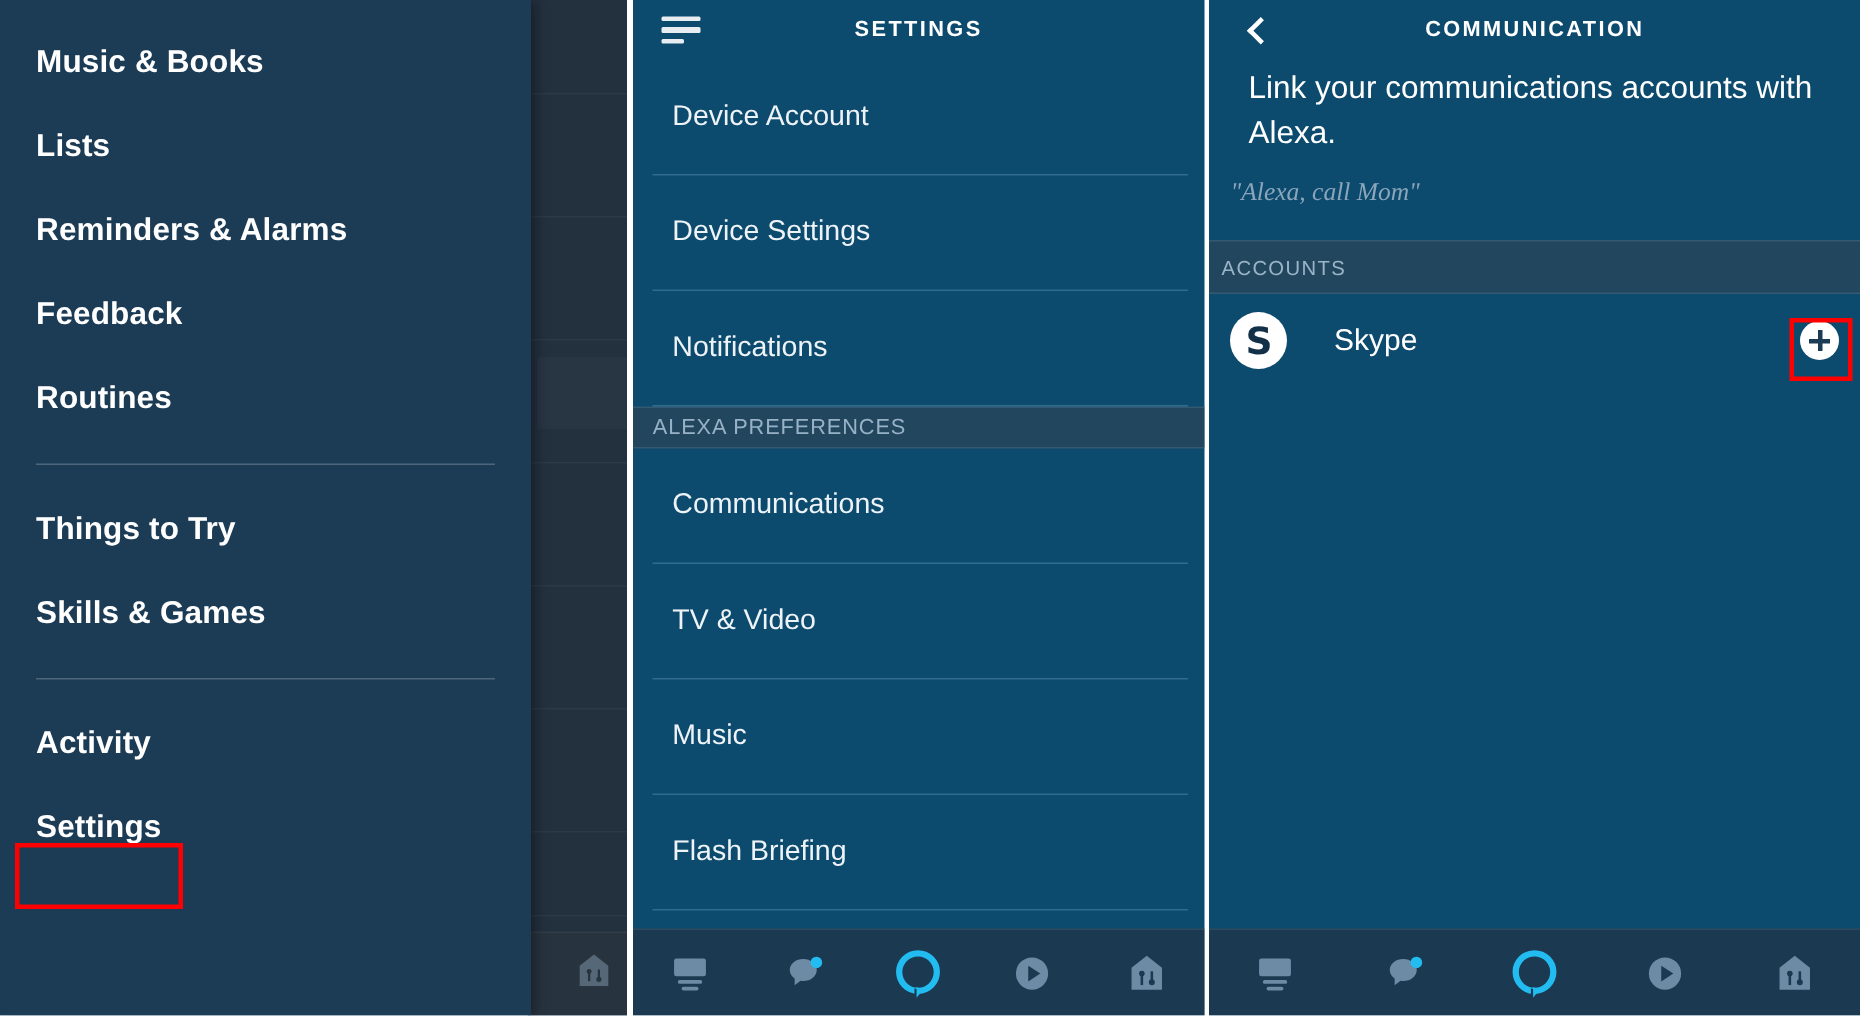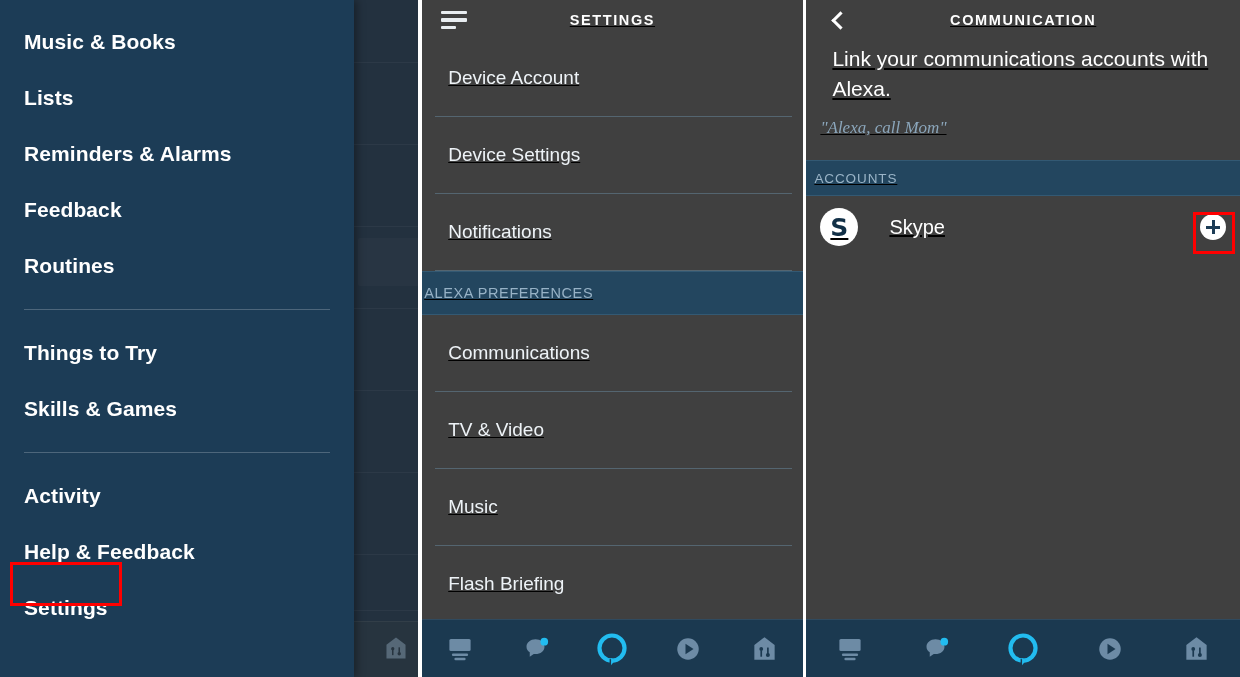--- a/index.html
+++ b/index.html
@@ -14,22 +14,21 @@
     width: 1240px; height: 677px;
     background: #ffffff;
     display: flex;
   }
 
   
   .panel {
     position: relative;
     height: 677px;
     overflow: hidden;
-    background: #404040;
-    text-decoration: underline;
+    background: #0c4a6e;
   }
   .panel-left   { width: 440px; }
   .gap          { width: 4px; background: #ffffff; height: 677px; }
   .panel-mid    { width: 400px; }
   .panel-right  { width: 456px; }
 
   
   .dim-page {
     position: absolute;
     top: 0; left: 352px;
@@ -118,23 +117,23 @@
     height: 77px;
     display: flex; align-items: center;
     padding-left: 13px;
     color: #eef3f7;
     font-size: 19px;
     border-bottom: 1px solid rgba(125,175,210,0.33);
     margin: 0 11px 0 13px;
   }
   .set-row span { display: inline-block; }
   .section-band {
-    height: 44px;
+    height: 28px;
     display: flex; align-items: center;
-    padding-left: 2px;
+    padding-left: 13px;
     background: #23465f;
     color: #97b2c6;
     font-size: 14.5px;
     letter-spacing: .6px;
     border-top: 1px solid rgba(125,175,210,0.18);
     border-bottom: 1px solid rgba(125,175,210,0.18);
   }
 
   
   .tabbar {
@@ -277,23 +276,20 @@
             <span>Things to Try</span>
           </div>
         <div class="drawer-item">
             <span>Skills &amp; Games</span>
           </div>
         <div class="drawer-sep"></div>
         <div class="drawer-item">
             <span>Activity</span>
           </div>
         <div class="drawer-item">
-            <span>Help &amp; Feedback</span>
-          </div>
-        <div class="drawer-item">
             <span>Settings</span>
           </div>
       </div>
     </div>
 
     <div class="hl-box" id="hl-settings"></div>
   </div>
 
   <div class="gap"></div>
 

